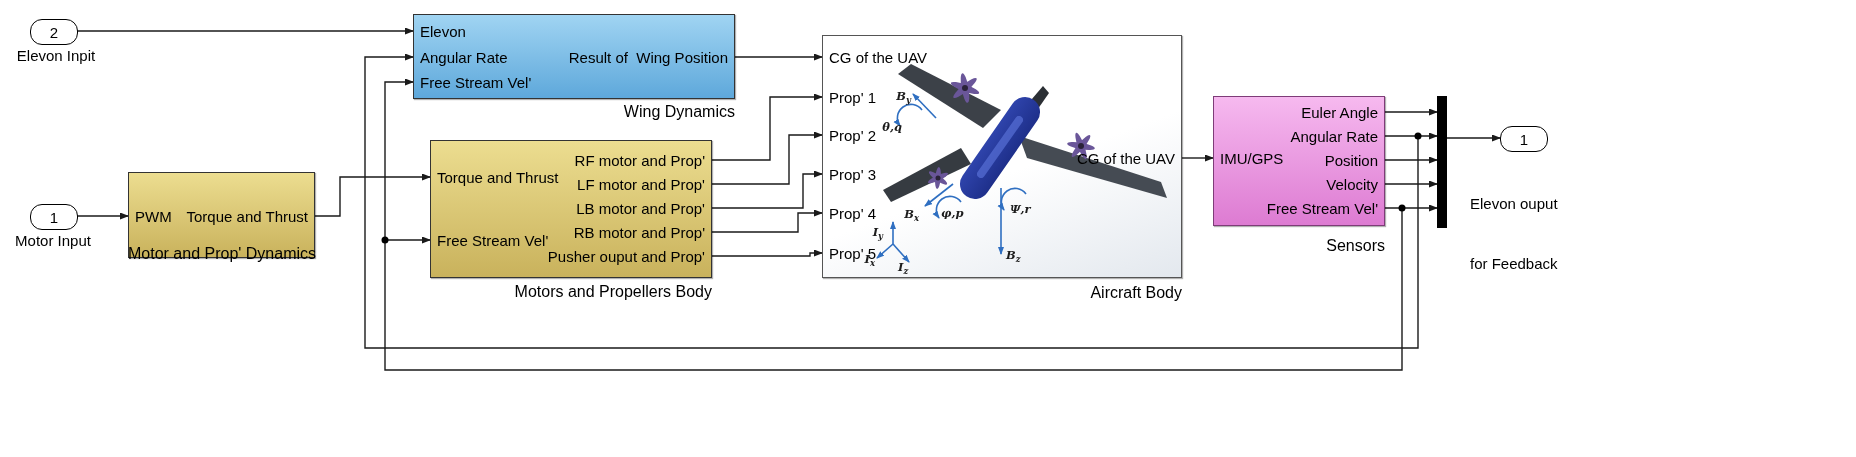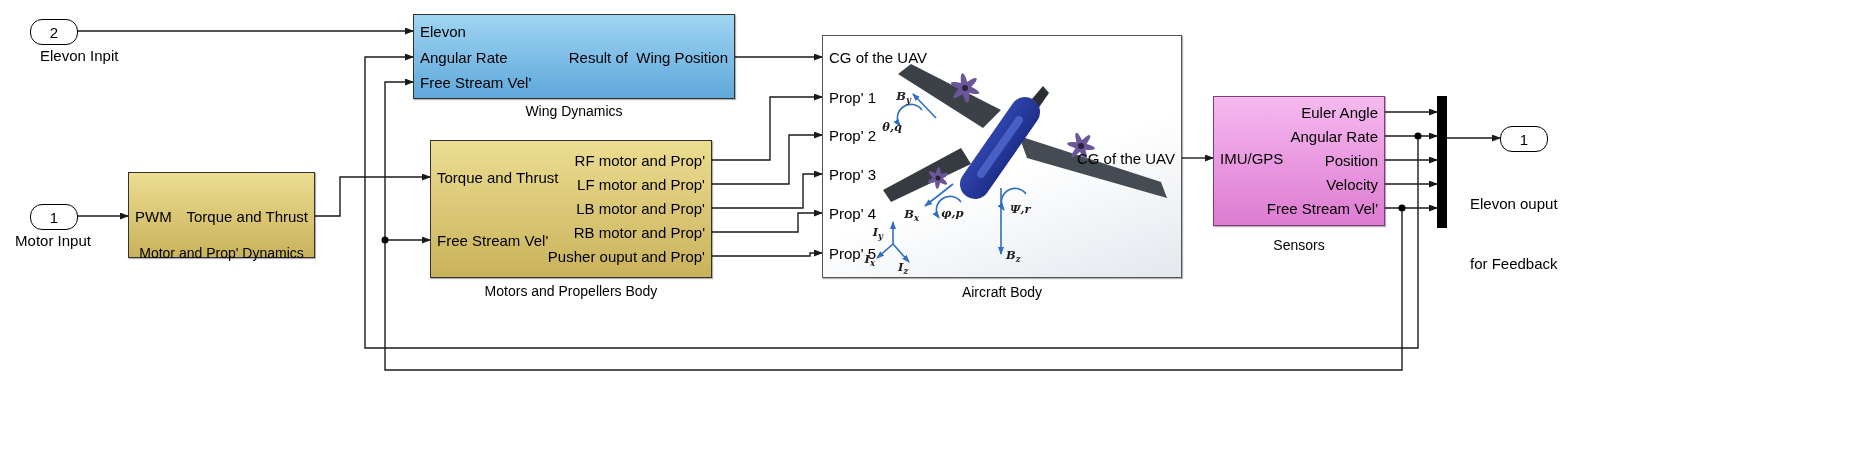--- a/index.html
+++ b/index.html
@@ -10,21 +10,21 @@
   svg.wires{position:absolute;left:0;top:0;}
   .block{position:absolute;border:1px solid #333;box-sizing:border-box;
          box-shadow:1px 1px 1px rgba(0,0,0,.3);}
   .block.yellow{background:linear-gradient(#ECDD90,#C9B25C);}
   .block.blue{background:linear-gradient(#A0D4F2,#5EA8DB);}
   .block.pink{background:linear-gradient(#F6B9EF,#DD7BD2);border-color:#7e3c78;}
   .block.white{background:linear-gradient(160deg,#ffffff 55%,#e3e8ee);border-color:#555;}
   .pin{position:absolute;font-size:15px;line-height:1.1;transform:translateY(-50%);white-space:pre;}
   .pin.in{left:6px;}
   .pin.out{right:6px;text-align:right;}
-  .title{position:absolute;font-size:14px;text-align:center;white-space:pre;}
+  .title{position:absolute;font-size:16px;text-align:right;white-space:pre;}
   .port{position:absolute;width:46px;height:24px;border:1px solid #000;border-radius:12px;
         background:#fff;display:flex;align-items:center;justify-content:center;font-size:15px;}
   .portlabel{position:absolute;font-size:15px;line-height:1.35;white-space:pre;}
   .mux{position:absolute;background:#000;}
   .uav{position:absolute;left:0;top:0;pointer-events:none;}
   .ann{font-family:"DejaVu Serif",serif;font-style:italic;font-weight:bold;font-size:11.5px;fill:#1c1c1c;}
 </style>
 </head>
 <body>
 
@@ -63,21 +63,21 @@
     <g fill="#000">
       <circle cx="385" cy="240" r="3.5"></circle>
       <circle cx="1418" cy="136" r="3.5"></circle>
       <circle cx="1402" cy="208" r="3.5"></circle>
     </g>
   </svg>
 
   <div class="port" style="left:30px;top:19px;">
     <span>2</span>
   </div>
-  <div class="portlabel" style="left:0px;top:46px;width:112px;padding-left:40px;">Elevon Inpit</div>
+  <div class="portlabel" style="left:0px;top:46px;width:112px;text-align:center;">Elevon Inpit</div>
 
   <div class="port" style="left:30px;top:204px;">
     <span>1</span>
   </div>
   <div class="portlabel" style="left:0px;top:231px;width:106px;text-align:center;">Motor Input</div>
 
   <div class="block yellow" style="left:128px;top:172px;width:187px;height:86px;">
     <span class="pin in" style="top:44px;">PWM</span>
     <span class="pin out" style="top:44px;">Torque and Thrust</span>
   </div>

